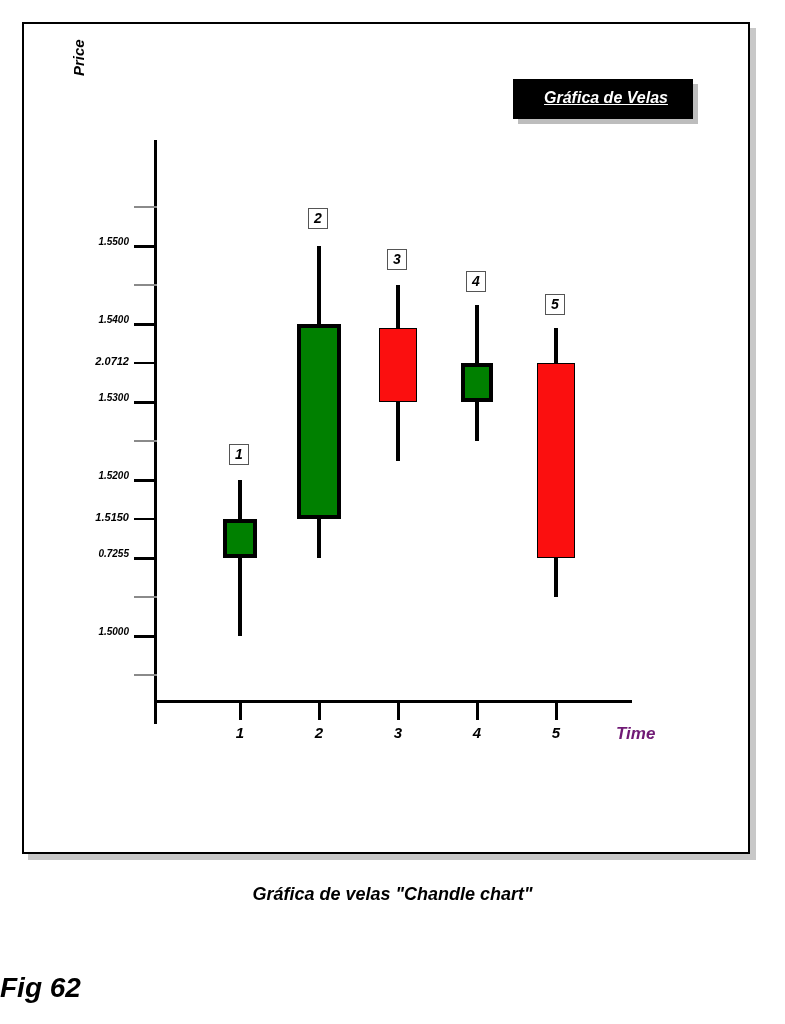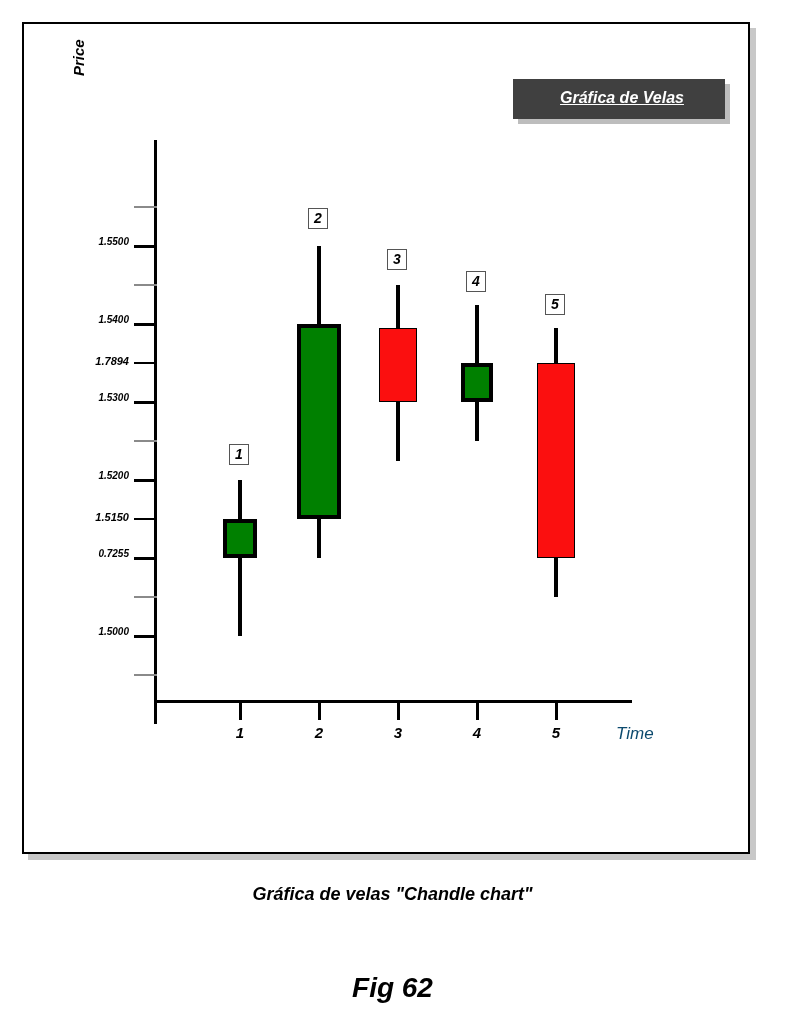--- a/index.html
+++ b/index.html
@@ -66,23 +66,23 @@
     color: #000000;
     transform: rotate(-90deg);
     transform-origin: left top;
     white-space: nowrap;
   }
   #time-label {
     position: absolute;
     left: 592px;
     top: 700px;
     font-size: 17px;
-    font-weight: normal;
-    font-style: italic;
-    color: #0c4a6e;
+    font-weight: bold;
+    font-style: italic;
+    color: #701a75;
   }
 
   
   .y-tick {
     position: absolute;
     background: #000000;
   }
   .y-tick.major {
     left: 110px;
     width: 23px;
@@ -165,23 +165,23 @@
     color: #000000;
     text-align: center;
     box-sizing: border-box;
   }
 
   
   #title-plate {
     position: absolute;
     left: 489px;
     top: 55px;
-    width: 212px;
+    width: 180px;
     padding: 8px 0 10px 6px;
-    background: #404040;
+    background: #000000;
     box-shadow: 5px 5px 0 0 #bdbdbd;
     text-align: center;
     box-sizing: border-box;
   }
   #title-plate div {
     color: #ffffff;
     font-size: 16px;
     font-weight: bold;
     font-style: italic;
     text-decoration: underline;
@@ -211,21 +211,21 @@
     font-size: 18px;
     font-weight: bold;
     font-style: italic;
     color: #000000;
   }
   #fig-number {
     position: absolute;
     left: 0;
     top: 972px;
     width: 785px;
-    text-align: center;
+    text-align: left;
     font-size: 28px;
     font-weight: bold;
     font-style: italic;
     color: #000000;
   }
 </style>
 </head>
 <body>
 
 <div id="figure-frame">
@@ -259,21 +259,21 @@
           <div class="y-tick-label major">0.7255</div>
         </div>
         <div class="y-tick major" style="top: 610.5px;"></div>
         <div class="ylabel-wrap" style="top: 602px;">
           <div class="y-tick-label major">1.5000</div>
         </div>
         <div class="y-tick minor faint" style="top: 182px;"></div>
         <div class="y-tick minor faint" style="top: 260px;"></div>
         <div class="y-tick minor" style="top: 338px;"></div>
         <div class="ylabel-wrap" style="top: 331px;">
-          <div class="y-tick-label minor">1.7894</div>
+          <div class="y-tick-label minor">2.0712</div>
         </div>
         <div class="y-tick minor faint" style="top: 416px;"></div>
         <div class="y-tick minor" style="top: 494px;"></div>
         <div class="ylabel-wrap" style="top: 487px;">
           <div class="y-tick-label minor">1.5150</div>
         </div>
         <div class="y-tick minor faint" style="top: 572px;"></div>
         <div class="y-tick minor faint" style="top: 650px;"></div>
       </div>
     <div id="x-ticks">

